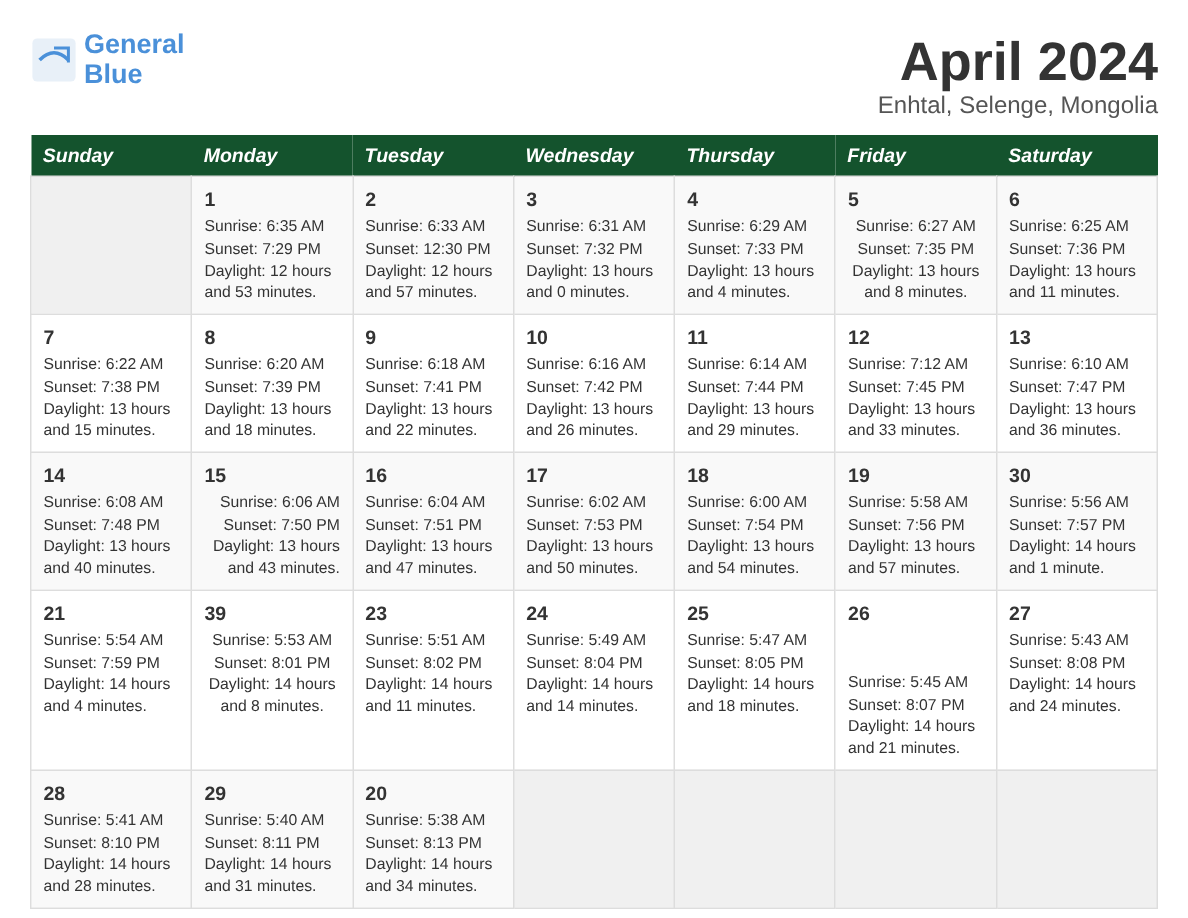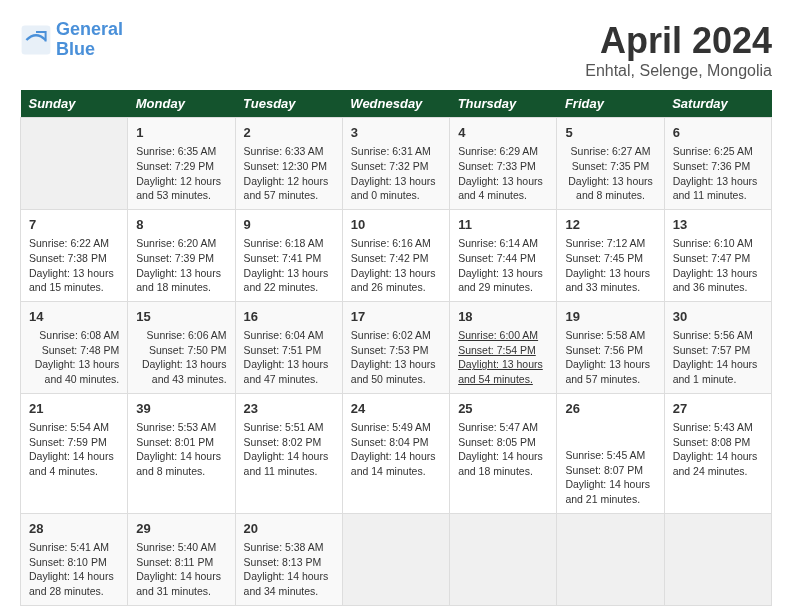--- a/index.html
+++ b/index.html
@@ -214,21 +214,21 @@
           <div class="day-number">13</div>
           <div class="day-info" style="white-space: pre-line;">Sunrise: 6:10 AM
 Sunset: 7:47 PM
 Daylight: 13 hours
 and 36 minutes.</div>
         </td>
       </tr>
       <tr>
         <td>
           <div class="day-number">14</div>
-          <div class="day-info" style="white-space: pre-line; text-align: right;">Sunrise: 6:08 AM
+          <div class="day-info" style="white-space: pre-line;">Sunrise: 6:08 AM
 Sunset: 7:48 PM
 Daylight: 13 hours
 and 40 minutes.</div>
         </td>
         <td>
           <div class="day-number">15</div>
           <div class="day-info" style="white-space: pre-line; text-align: right;">Sunrise: 6:06 AM
 Sunset: 7:50 PM
 Daylight: 13 hours
 and 43 minutes.</div>
@@ -242,21 +242,21 @@
         </td>
         <td>
           <div class="day-number">17</div>
           <div class="day-info" style="white-space: pre-line;">Sunrise: 6:02 AM
 Sunset: 7:53 PM
 Daylight: 13 hours
 and 50 minutes.</div>
         </td>
         <td>
           <div class="day-number">18</div>
-          <div class="day-info" style="white-space: pre-line; text-decoration: underline;">Sunrise: 6:00 AM
+          <div class="day-info" style="white-space: pre-line;">Sunrise: 6:00 AM
 Sunset: 7:54 PM
 Daylight: 13 hours
 and 54 minutes.</div>
         </td>
         <td>
           <div class="day-number">19</div>
           <div class="day-info" style="white-space: pre-line;">Sunrise: 5:58 AM
 Sunset: 7:56 PM
 Daylight: 13 hours
 and 57 minutes.</div>
@@ -272,21 +272,21 @@
       <tr>
         <td>
           <div class="day-number">21</div>
           <div class="day-info" style="white-space: pre-line;">Sunrise: 5:54 AM
 Sunset: 7:59 PM
 Daylight: 14 hours
 and 4 minutes.</div>
         </td>
         <td>
           <div class="day-number">39</div>
-          <div class="day-info" style="white-space: pre-line;">Sunrise: 5:53 AM
+          <div class="day-info" style="white-space: pre-line; text-align: center;">Sunrise: 5:53 AM
 Sunset: 8:01 PM
 Daylight: 14 hours
 and 8 minutes.</div>
         </td>
         <td>
           <div class="day-number">23</div>
           <div class="day-info" style="white-space: pre-line;">Sunrise: 5:51 AM
 Sunset: 8:02 PM
 Daylight: 14 hours
 and 11 minutes.</div>

